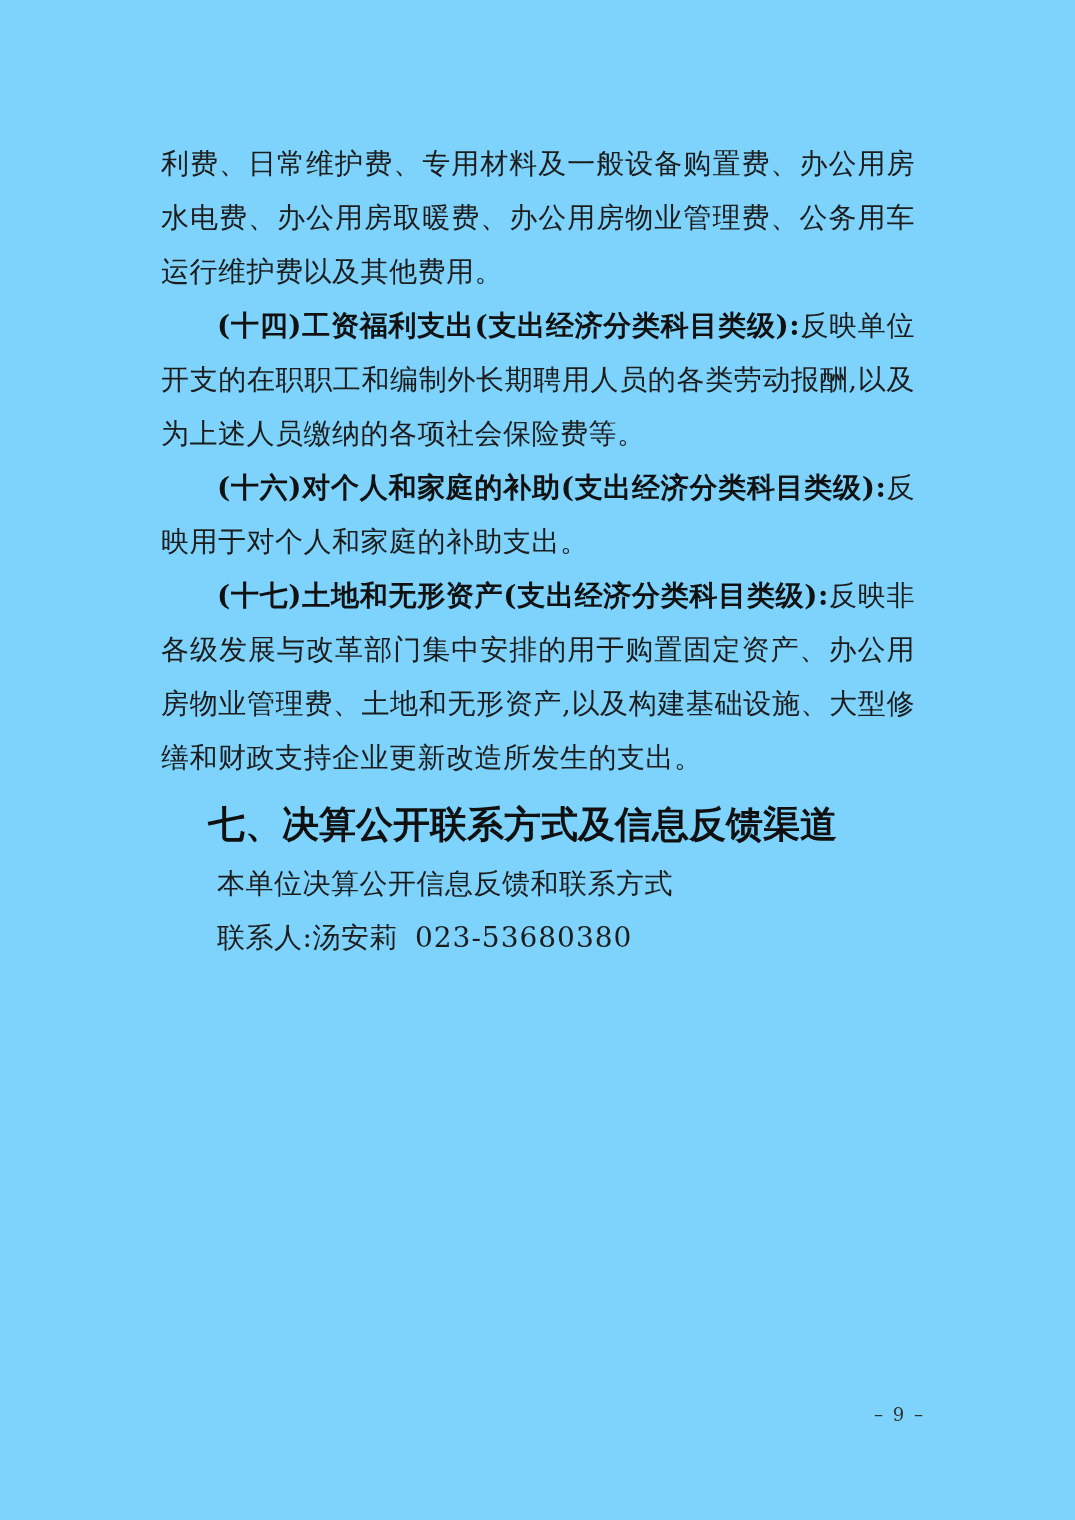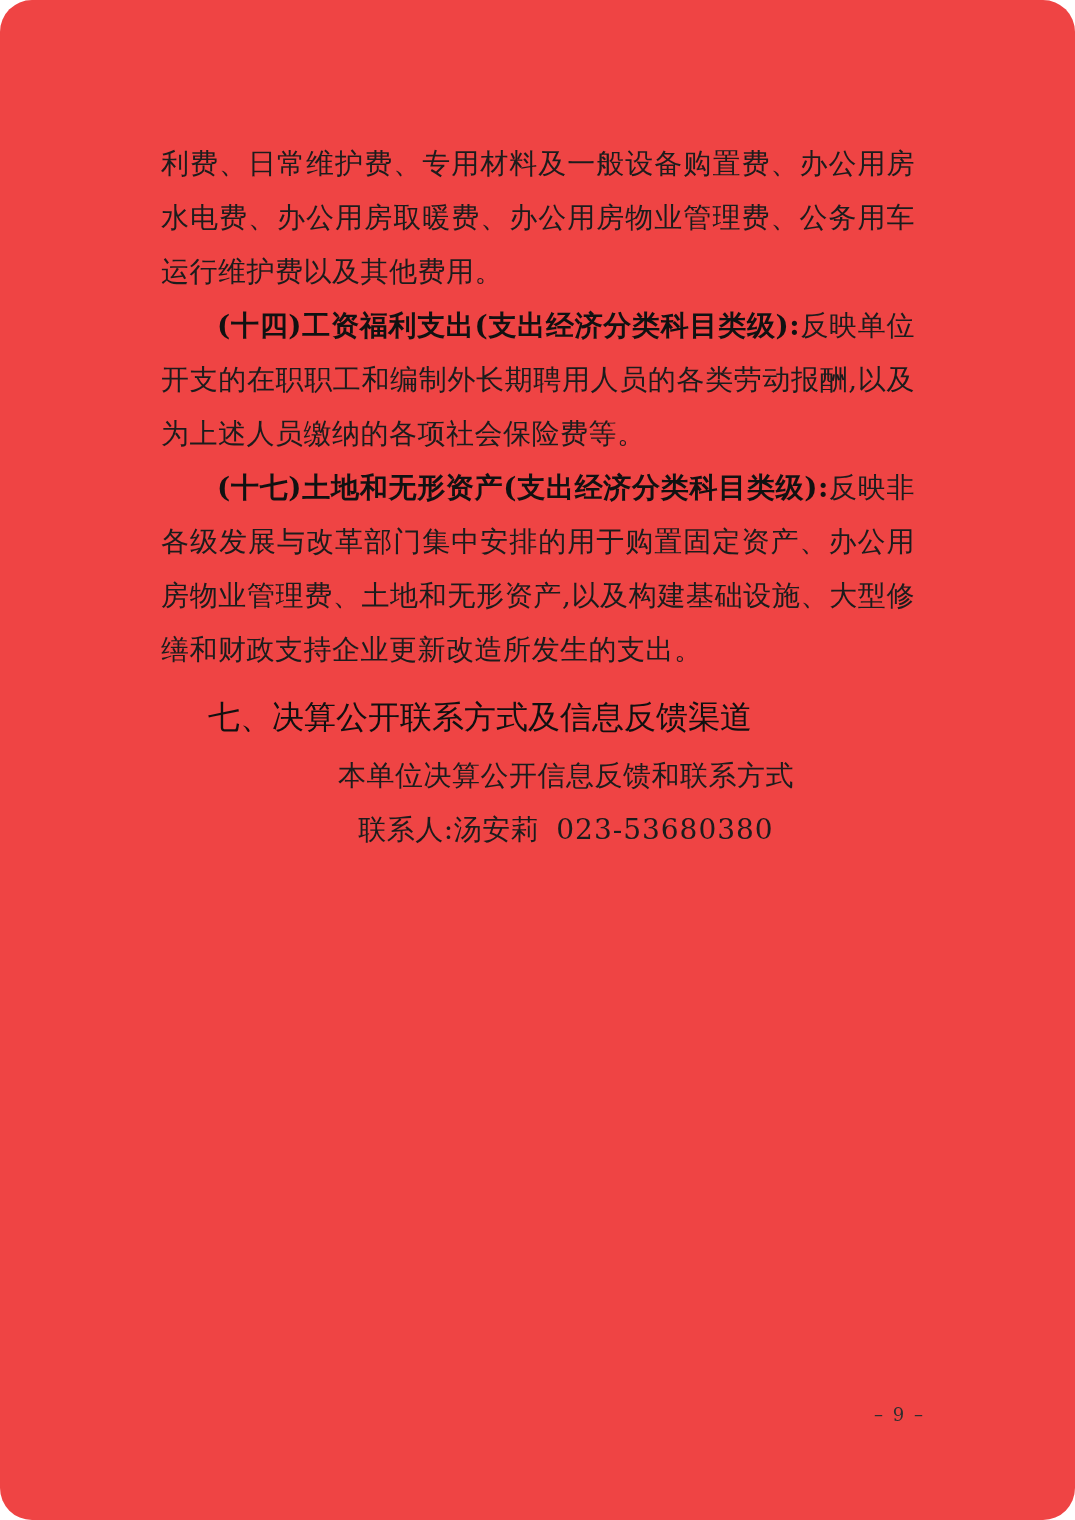--- a/index.html
+++ b/index.html
@@ -4,25 +4,24 @@
 <style>
   html, body {
     margin: 0;
     padding: 0;
     background: #ffffff;
   }
   .page {
     position: relative;
     width: 1075px;
     height: 1520px;
-    background: #ef4444;
+    background: #7dd3fc;
     overflow: hidden;
     color: #1c1c1c;
     font-family: "DejaVu Serif", "Liberation Serif", serif;
-    border-radius: 32px;
   }
   .content {
     position: absolute;
     left: 161px;
     top: 137px;
     width: 754px;
   }
   .para {
     margin: 0;
     font-size: 28px;
@@ -33,33 +32,32 @@
   .para.indent-first {
     text-indent: 2em;
   }
   .para .lead {
     font-weight: 700;
     color: #111111;
   }
   .section-heading {
     margin: 13px 0 5px 0;
     padding-left: 47px;
-    font-size: 32px;
+    font-size: 37px;
     line-height: 54px;
-    font-weight: 400;
+    font-weight: 700;
     color: #101010;
     font-family: "DejaVu Sans", "Liberation Sans", sans-serif;
   }
   .contact-line {
     margin: 0;
     font-size: 28px;
     line-height: 54px;
     text-indent: 2em;
     letter-spacing: 0.5px;
-    text-align: center;
   }
   .phone {
     margin-left: 17px;
     letter-spacing: 1px;
   }
   .page-footer {
     position: absolute;
     top: 1404px;
     right: 150px;
     font-size: 18px;
@@ -73,20 +71,21 @@
 <body>
 
 <div class="page">
   <div class="content">
 
     <p class="para"><span>利费、日常维护费、专用材料及一般设备购置费、办公用房水电费、办公用房取暖费、办公用房物业管理费、公务用车运行维护费以及其他费用。</span></p>
 
     <p class="para indent-first"><span class="lead">(十四)工资福利支出(支出经济分类科目类级):</span><span>反映单位开支的在职职工和编制外长期聘用人员的各类劳动报酬,以及为上述人员缴纳的各项社会保险费等。</span></p>
 
 
+    <p class="para indent-first"><span class="lead">(十六)对个人和家庭的补助(支出经济分类科目类级):</span><span>反映用于对个人和家庭的补助支出。</span></p>
 
     <p class="para indent-first"><span class="lead">(十七)土地和无形资产(支出经济分类科目类级):</span><span>反映非各级发展与改革部门集中安排的用于购置固定资产、办公用房物业管理费、土地和无形资产,以及构建基础设施、大型修缮和财政支持企业更新改造所发生的支出。</span></p>
 
     <h2 class="section-heading">七、决算公开联系方式及信息反馈渠道</h2>
 
     <p class="contact-line">本单位决算公开信息反馈和联系方式</p>
 
     <p class="contact-line"><span>联系人:汤安莉</span><span class="phone">023-53680380</span></p>
 
   </div>

